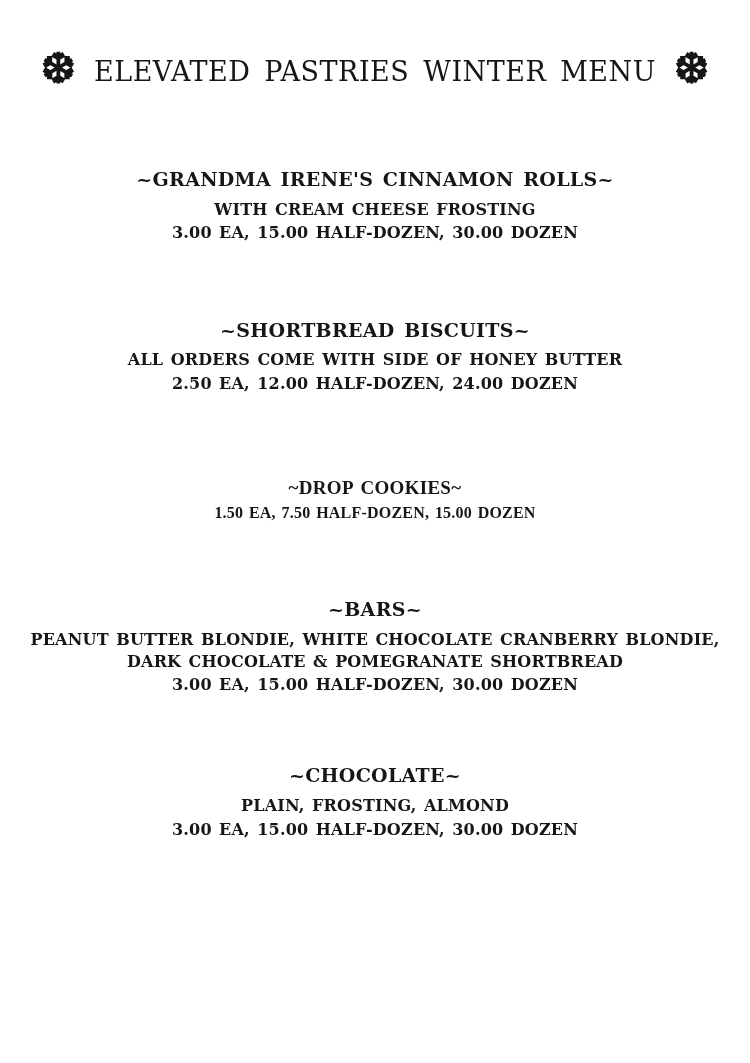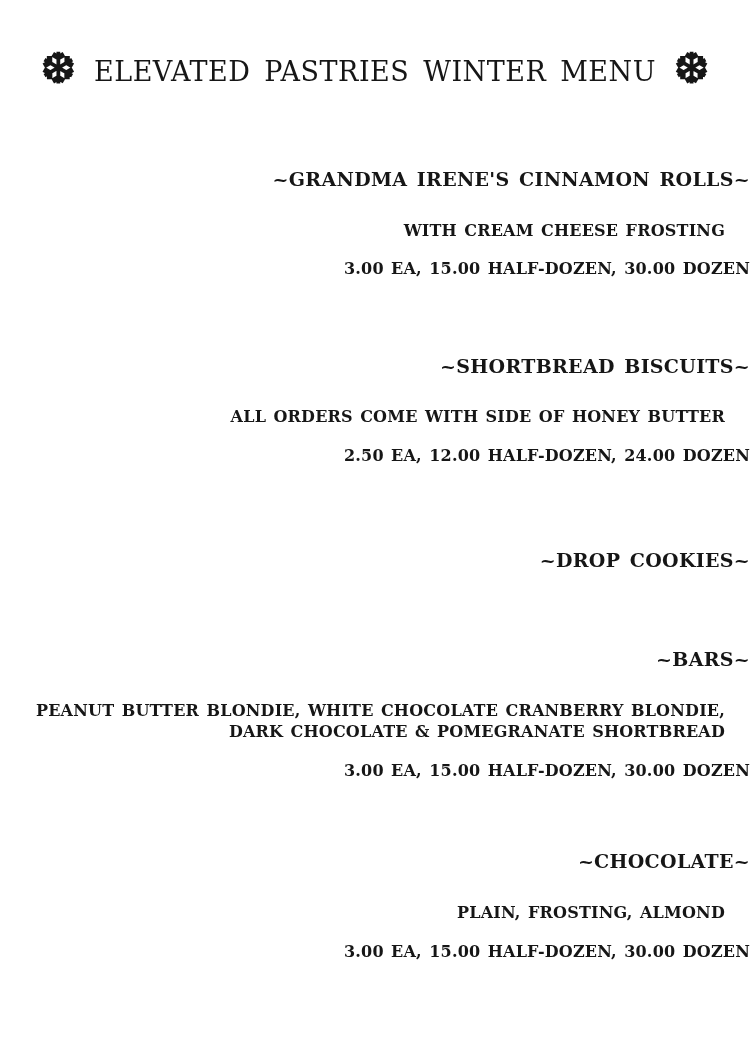--- a/index.html
+++ b/index.html
@@ -31,45 +31,45 @@
     transform: translateY(-2px);
   }
   .title {
     font-size: 27px;
     font-weight: normal;
     letter-spacing: 0.5px;
     word-spacing: 0.18em;
     white-space: nowrap;
   }
   .sections { width: 100%; }
-  .section { margin-top: 76px; text-align: right; }
-  .section:nth-of-type(3) { margin-top: 84px; }
+  .section { margin-top: 76px; }
+  .section:nth-of-type(3) { margin-top: 84px; font-family: Liberation Serif, serif; }
   .section:nth-of-type(5) { margin-top: 70px; }
   .section-heading {
     font-size: 19px;
     font-weight: bold;
     letter-spacing: 0.3px;
     word-spacing: 0.14em;
     line-height: 1.2;
   }
   .section-desc {
     font-size: 16px;
     font-weight: bold;
     letter-spacing: 0.2px;
     word-spacing: 0.1em;
     line-height: 1.35;
     max-width: 700px;
-    margin: 29px auto 0 auto;
+    margin: 8px auto 0 auto;
   }
   .section-prices {
     font-size: 16px;
     font-weight: bold;
     letter-spacing: 0.2px;
     word-spacing: 0.1em;
-    margin-top: 18px;
+    margin-top: 3px;
     line-height: 1.2;
   }
 </style>
 </head>
 <body>
 
 <div class="page">
   <header class="title-row">
     <span class="snowflake">❆</span>
     <h1 class="title">ELEVATED PASTRIES WINTER MENU</h1>
@@ -84,20 +84,21 @@
   </section>
 
   <section class="section">
     <h2 class="section-heading">~SHORTBREAD BISCUITS~</h2>
     <p class="section-desc">ALL ORDERS COME WITH SIDE OF HONEY BUTTER</p>
     <p class="section-prices">2.50 EA, 12.00 HALF-DOZEN, 24.00 DOZEN</p>
   </section>
 
   <section class="section">
     <h2 class="section-heading">~DROP COOKIES~</h2>
+    <p class="section-prices">1.50 EA, 7.50 HALF-DOZEN, 15.00 DOZEN</p>
   </section>
 
   <section class="section">
     <h2 class="section-heading">~BARS~</h2>
     <p class="section-desc">PEANUT BUTTER BLONDIE, WHITE CHOCOLATE CRANBERRY BLONDIE, DARK CHOCOLATE &amp; POMEGRANATE SHORTBREAD</p>
     <p class="section-prices">3.00 EA, 15.00 HALF-DOZEN, 30.00 DOZEN</p>
   </section>
 
   <section class="section">
     <h2 class="section-heading">~CHOCOLATE~</h2>

